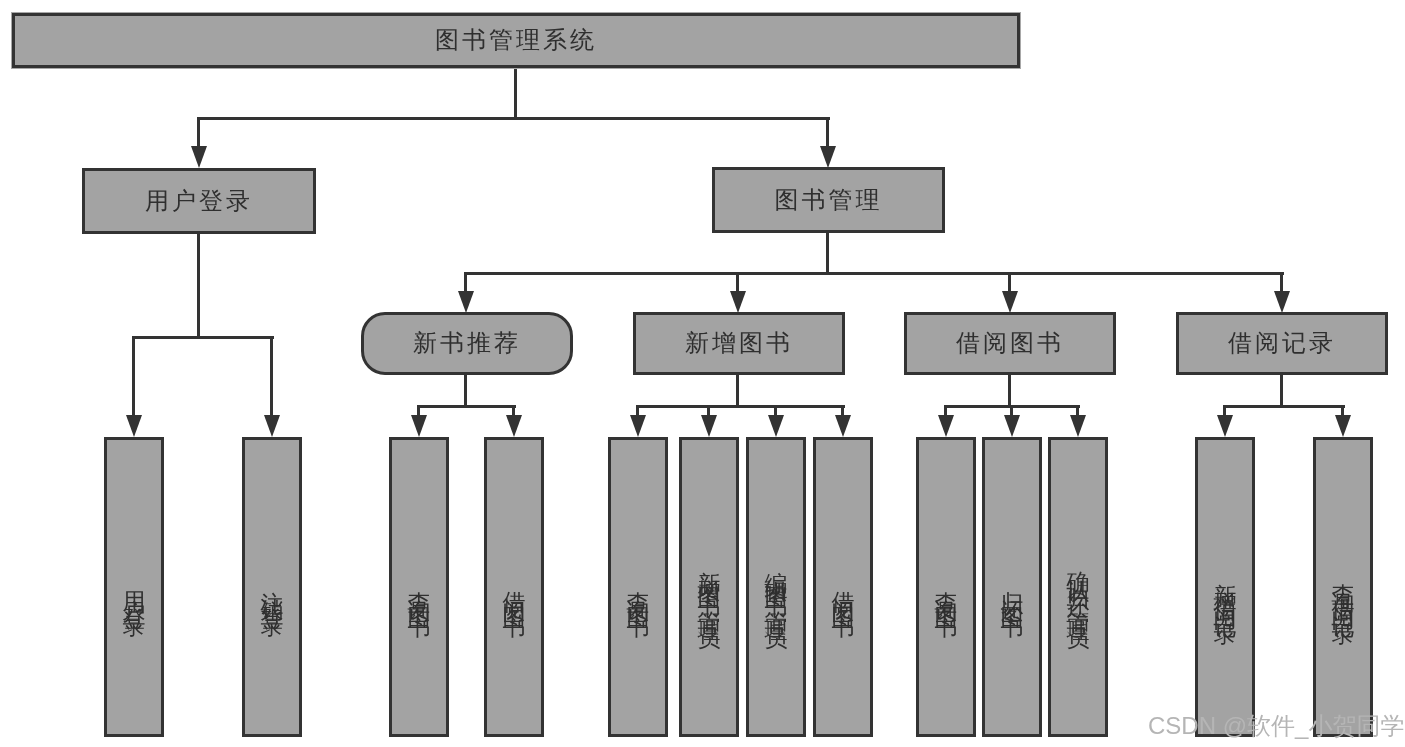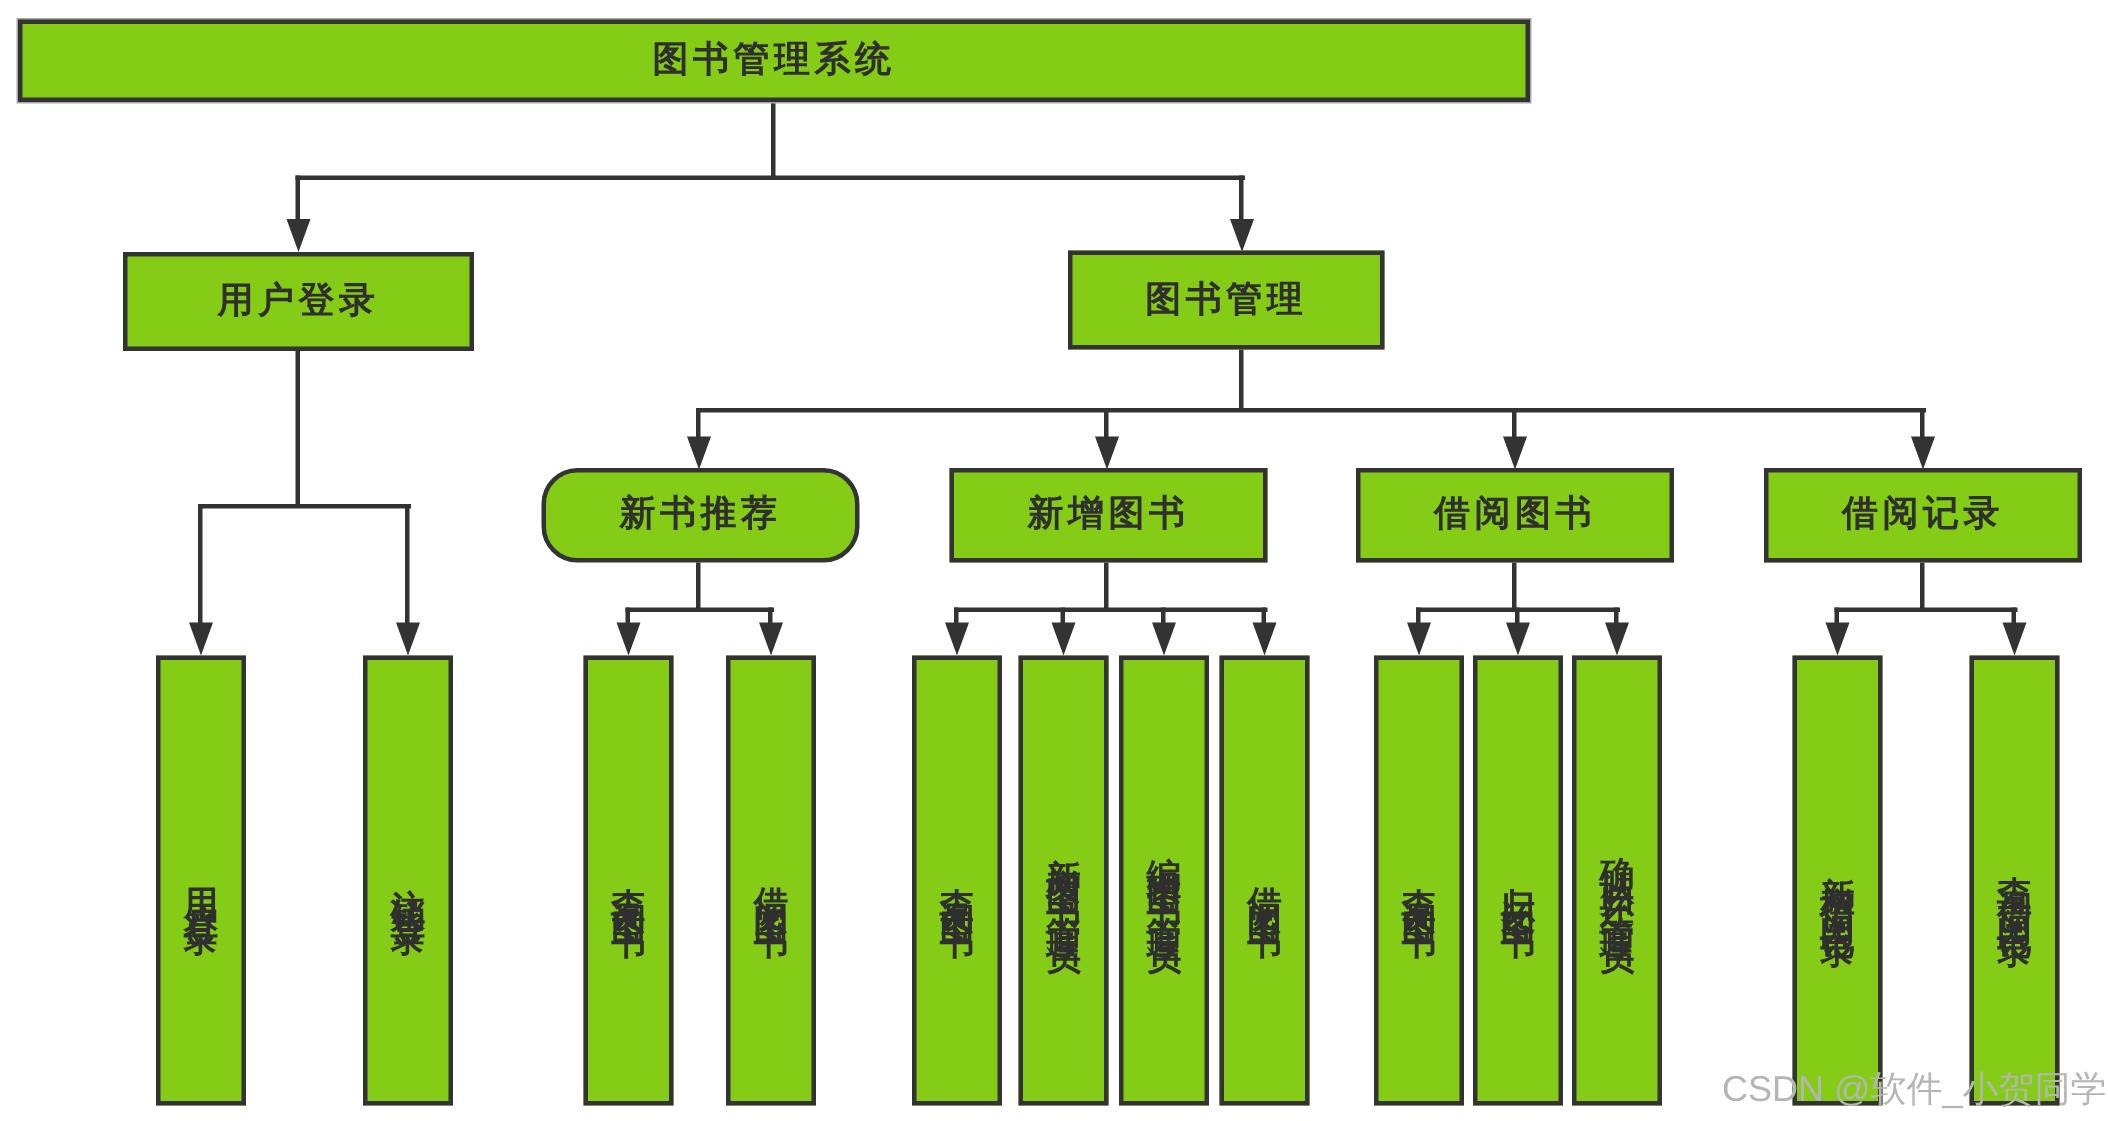--- a/index.html
+++ b/index.html
@@ -4,24 +4,24 @@
 <title>图书管理系统</title>
 <style>
   html,body{margin:0;padding:0;background:#ffffff;}
   body{
     width:1405px;height:747px;position:relative;overflow:hidden;
     font-family:"Liberation Sans","DejaVu Sans",sans-serif;
     color:#2f2f2f;
   }
   .node{
     position:absolute;box-sizing:border-box;
-    border:3px solid #333333;background:#84cc16;
+    border:3px solid #333333;background:#a3a3a3;
     display:flex;align-items:center;justify-content:center;
     font-size:24px;letter-spacing:3px;color:#2f2f2f;
-    z-index:2;text-align:center;line-height:1.2;font-weight:bold;
+    z-index:2;text-align:center;line-height:1.2;
   }
   .node.root{box-shadow:0 0 0 1px #a8a8a8;}
   .node.vert{
     writing-mode:vertical-rl;text-orientation:mixed;
     font-size:23px;letter-spacing:8px;line-height:1;
     padding-top:4px;
   }
   .vline,.hline{position:absolute;background:#333333;z-index:1;}
   .vline{width:3px;}
   .hline{height:3px;}
@@ -35,21 +35,21 @@
     font-size:24px;color:#b5b5b5;text-align:right;
     z-index:5;letter-spacing:0;white-space:nowrap;
   }
 </style>
 </head>
 <body>
 
 <div class="node root" style="left:12px;top:13px;width:1008px;height:55px;">图书管理系统</div>
 
 <div class="node" style="left:82px;top:168px;width:234px;height:66px;">用户登录</div>
-<div class="node" style="left:712px;top:167px;width:211px;height:66px;">图书管理</div>
+<div class="node" style="left:712px;top:167px;width:233px;height:66px;">图书管理</div>
 
 <div class="node" style="left:361px;top:312px;width:212px;height:63px;border-radius:24px;">新书推荐</div>
 <div class="node" style="left:633px;top:312px;width:212px;height:63px;">新增图书</div>
 <div class="node" style="left:904px;top:312px;width:212px;height:63px;">借阅图书</div>
 <div class="node" style="left:1176px;top:312px;width:212px;height:63px;">借阅记录</div>
 
 <div class="node vert" style="left:104px;top:437px;width:60px;height:300px;">用户登录</div>
 <div class="node vert" style="left:242px;top:437px;width:60px;height:300px;">注销登录</div>
 
 <div class="node vert" style="left:389px;top:437px;width:60px;height:300px;">查询图书</div>

